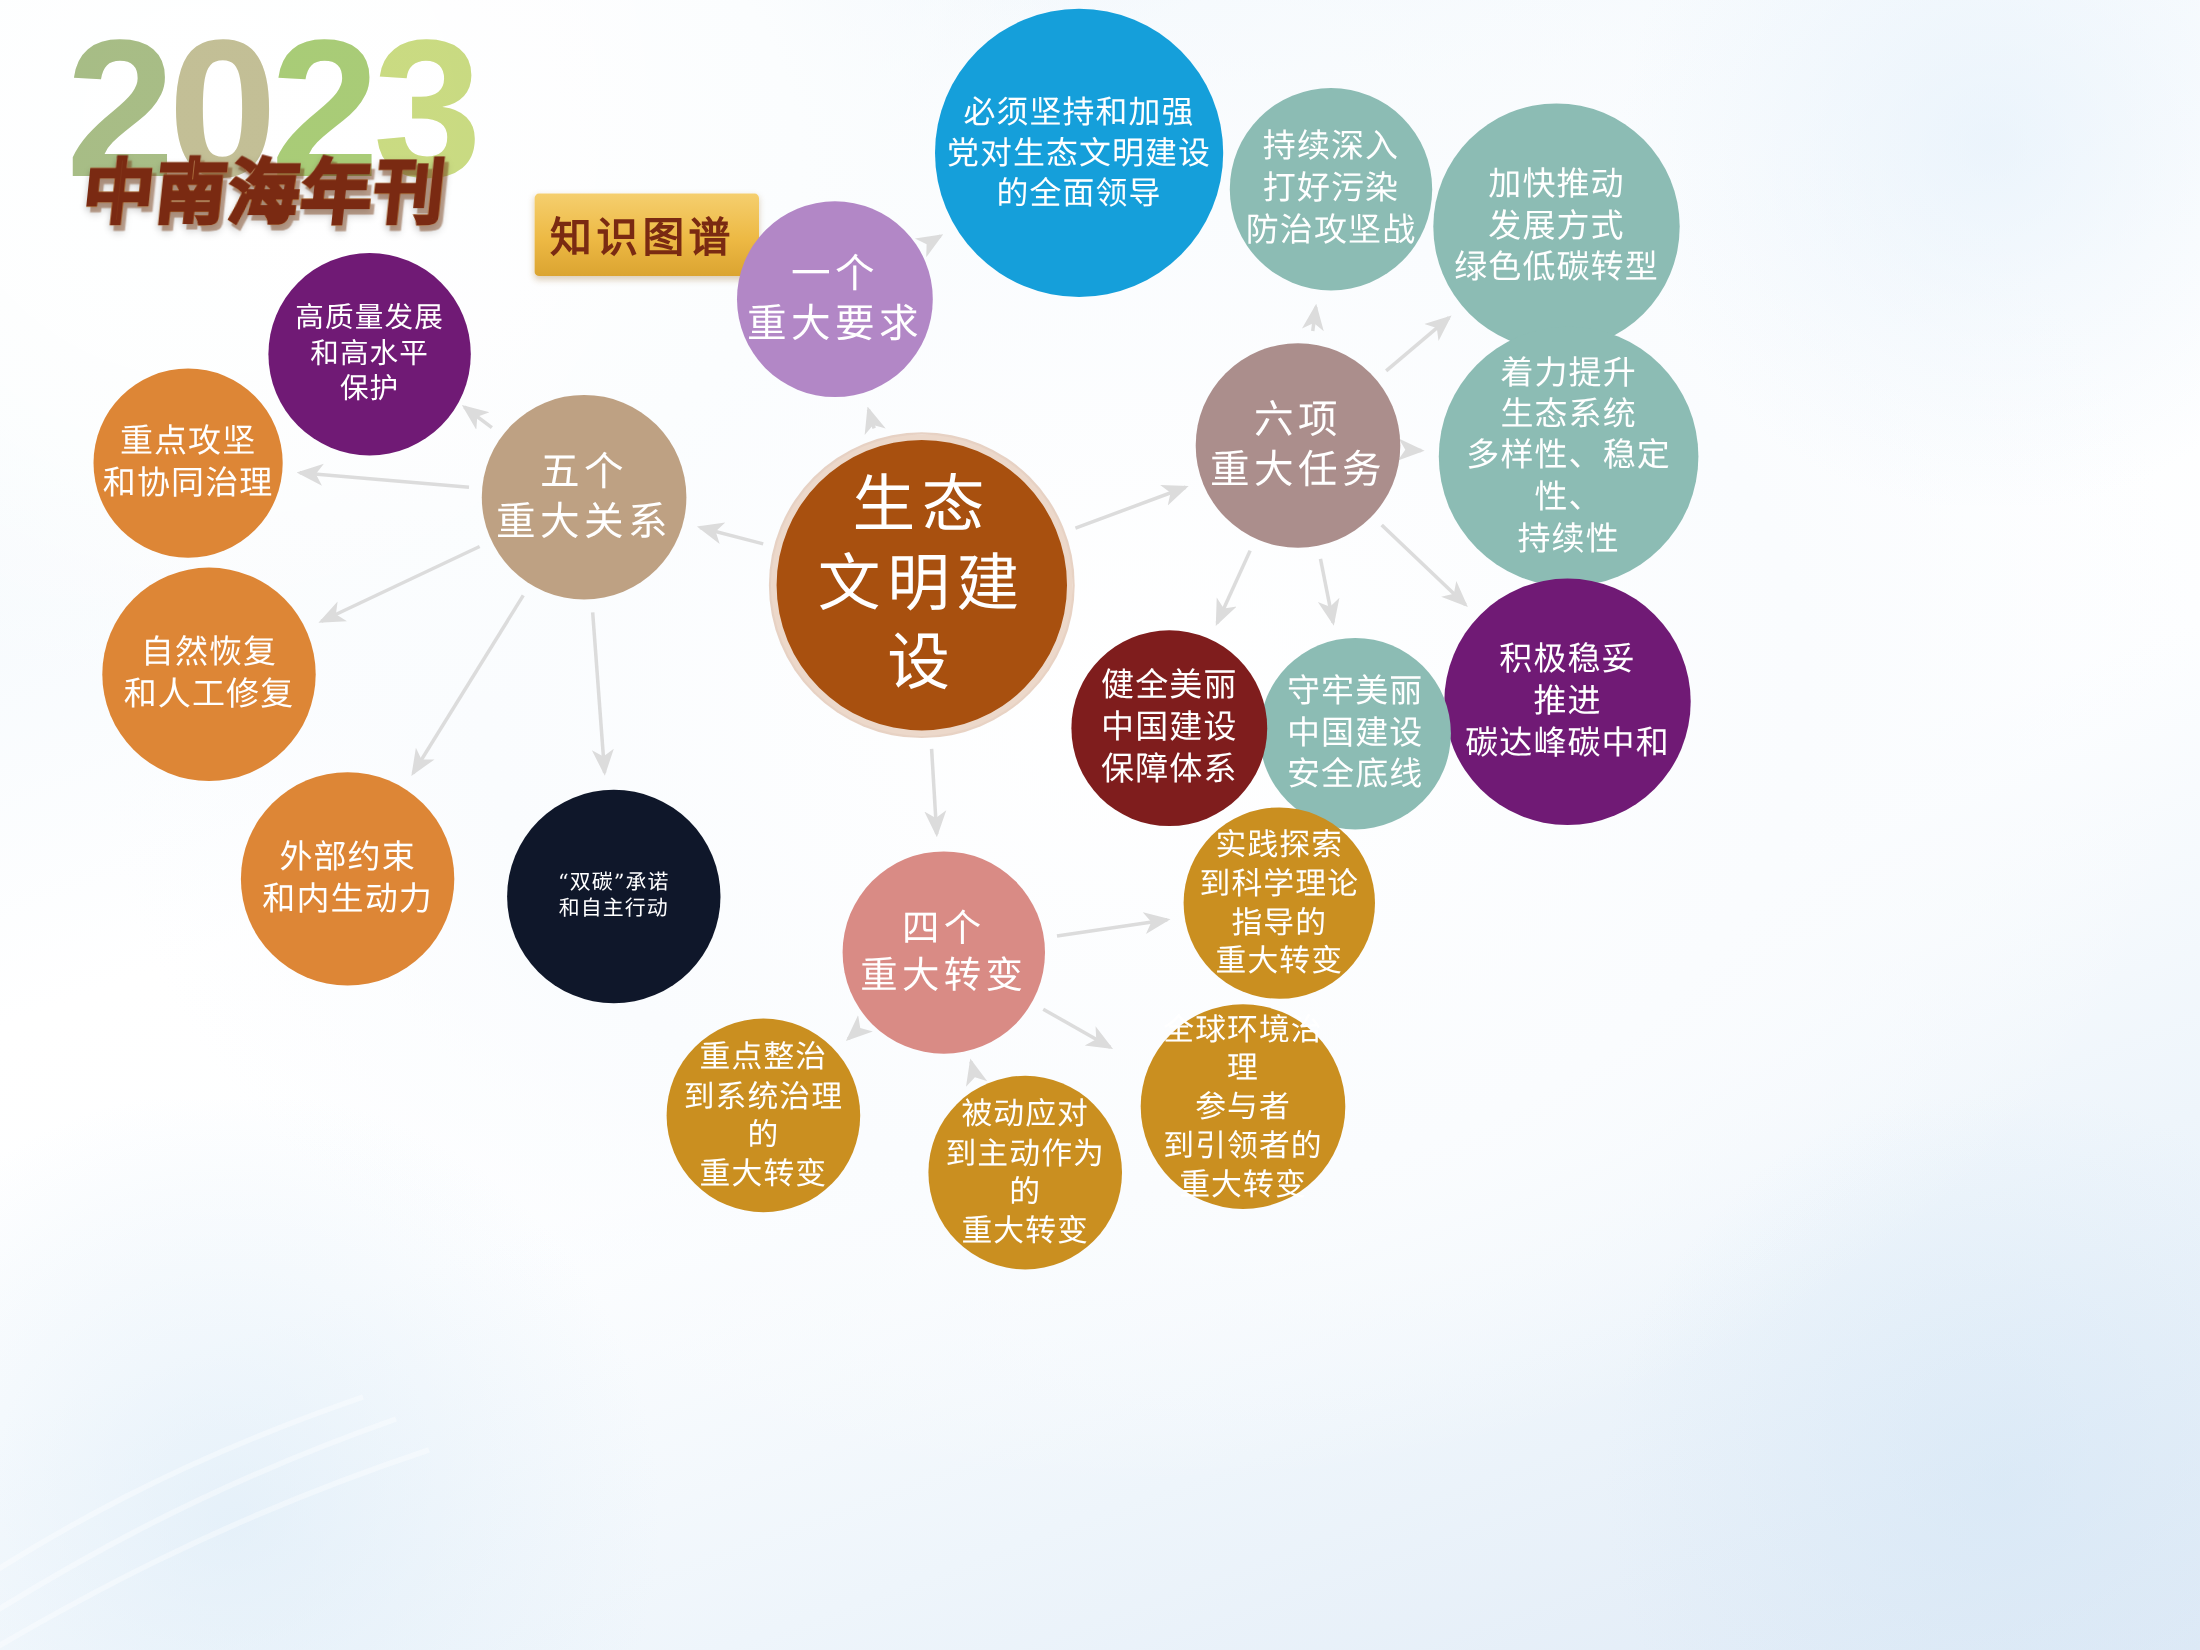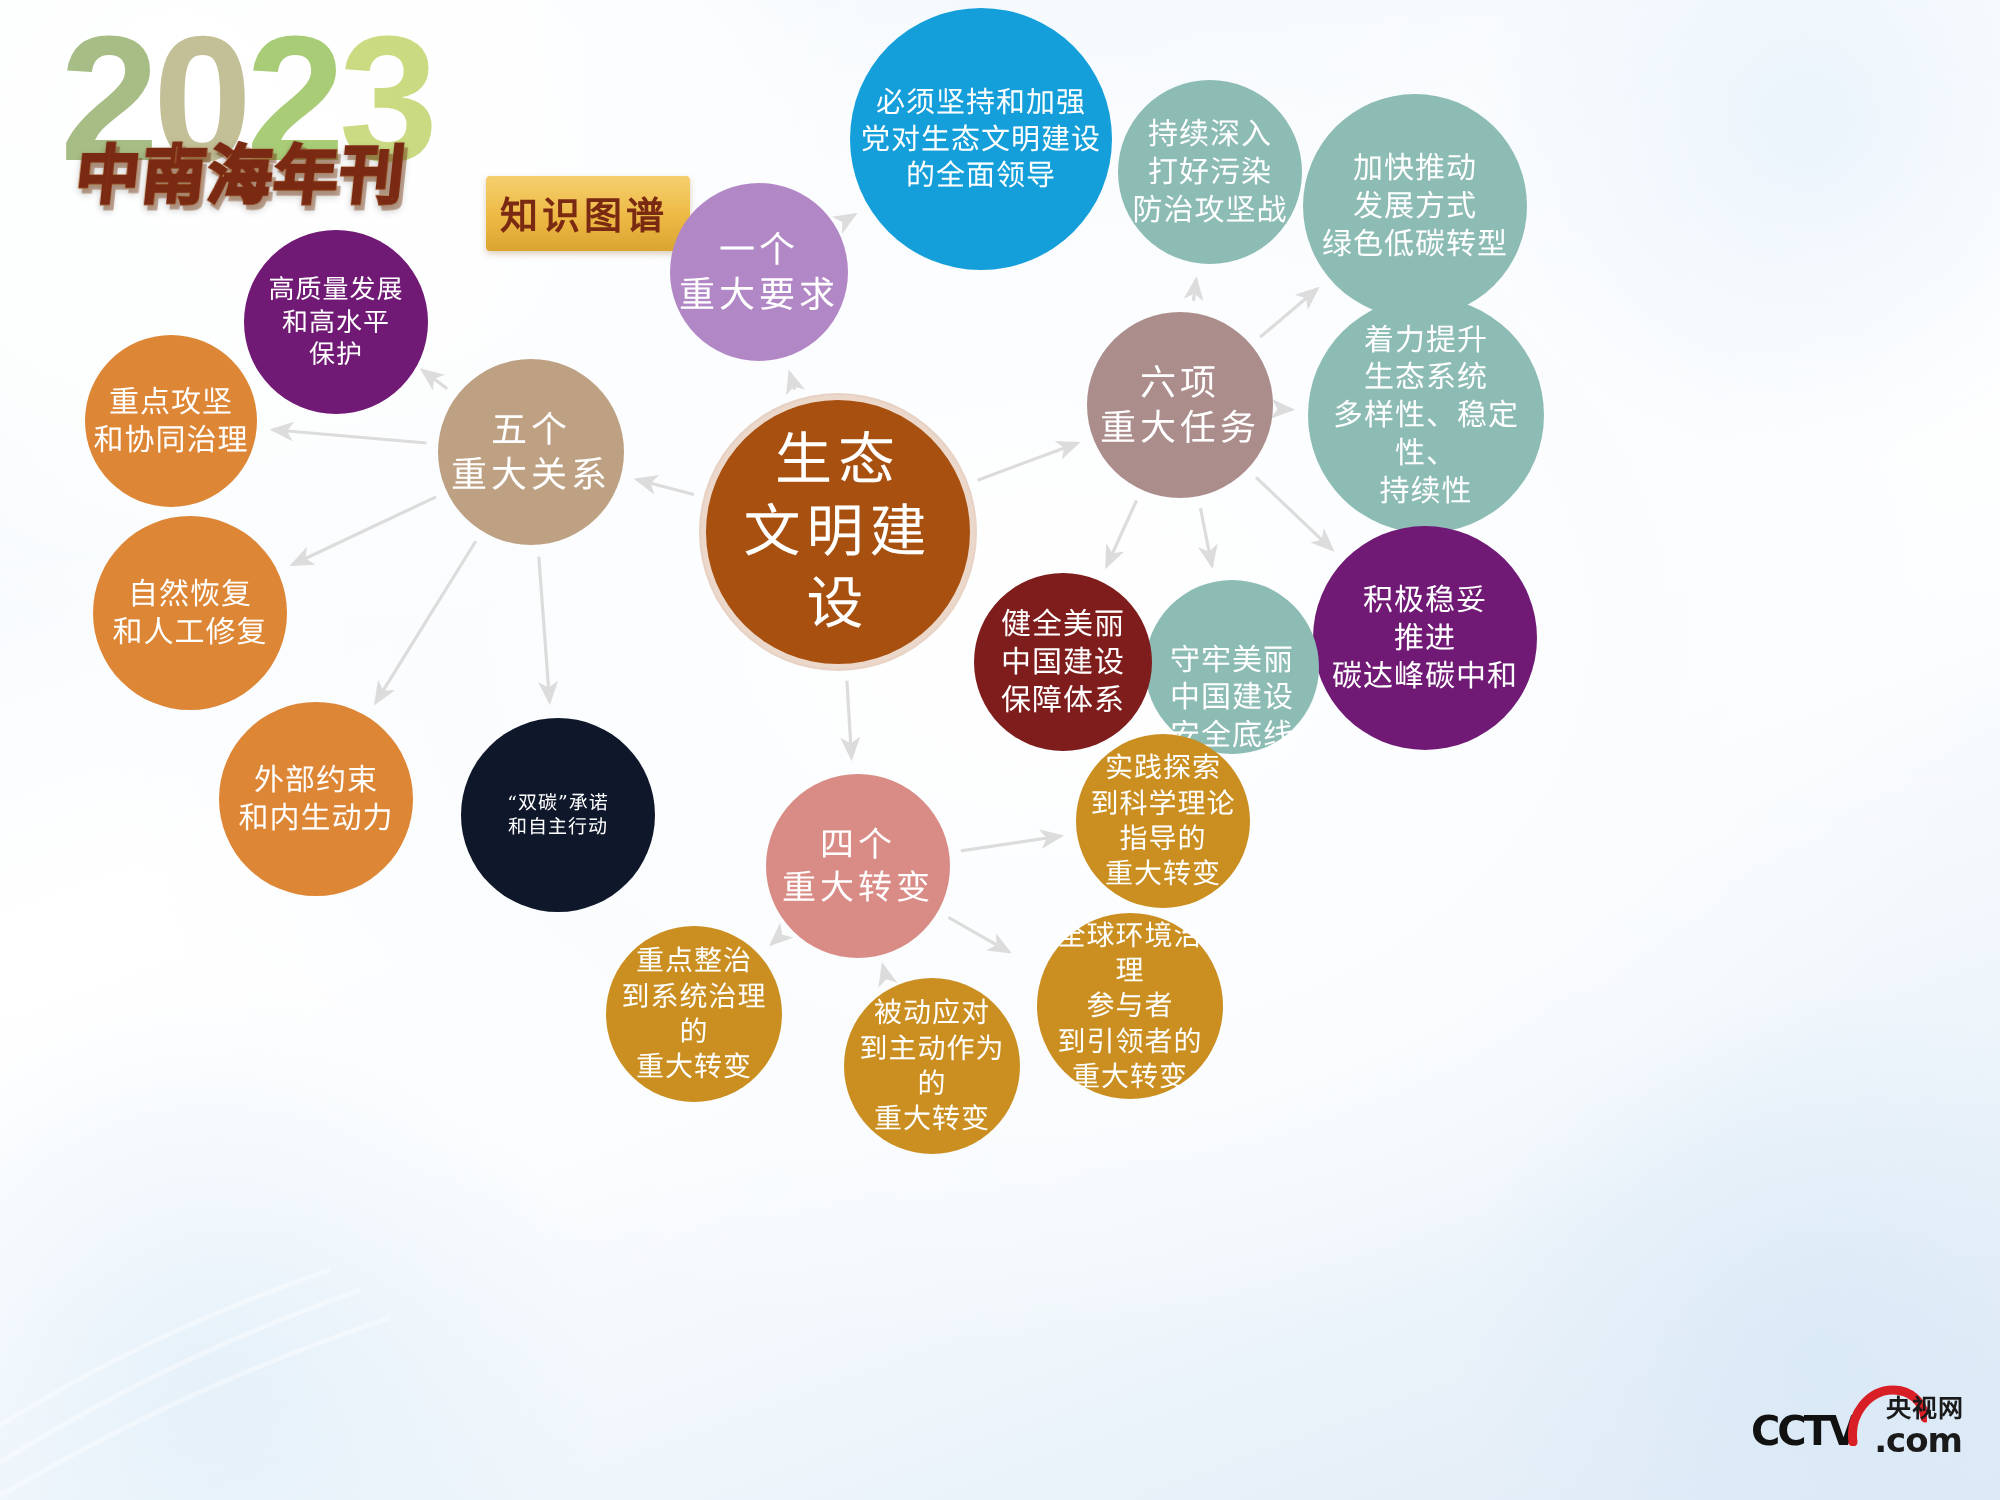--- a/index.html
+++ b/index.html
@@ -188,21 +188,21 @@
       <div class="node leaf" style="left: 1303px; top: 94px; width: 224px; height: 224px; background: rgb(140, 188, 180); font-size: 30px;"><span class="node-label">加快推动
 发展方式
 绿色低碳转型</span></div>
       <div class="node leaf" style="left: 1308px; top: 297px; width: 236px; height: 236px; background: rgb(140, 188, 180); font-size: 30px;"><span class="node-label">着力提升
 生态系统
 多样性、稳定性、
 持续性</span></div>
       <div class="node leaf" style="left: 1313px; top: 526px; width: 224px; height: 224px; background: #701a75; font-size: 30px;"><span class="node-label">积极稳妥
 推进
 碳达峰碳中和</span></div>
-      <div class="node leaf" style="left: 1145px; top: 580px; width: 174px; height: 174px; background: rgb(140, 188, 180); font-size: 30px; align-items: flex-end;"><span class="node-label">守牢美丽
+      <div class="node leaf" style="left: 1145px; top: 580px; width: 174px; height: 174px; background: rgb(140, 188, 180); font-size: 30px;"><span class="node-label">守牢美丽
 中国建设
 安全底线</span></div>
       <div class="node leaf" style="left: 974px; top: 573px; width: 178px; height: 178px; background: #7f1d1d; font-size: 30px;"><span class="node-label">健全美丽
 中国建设
 保障体系</span></div>
       <div class="node leaf" style="left: 1076px; top: 734px; width: 174px; height: 174px; background: rgb(202, 143, 32); font-size: 28px;"><span class="node-label">实践探索
 到科学理论
 指导的
 重大转变</span></div>
       <div class="node leaf" style="left: 1037px; top: 913px; width: 186px; height: 186px; background: rgb(202, 143, 32); font-size: 28px;"><span class="node-label">全球环境治理
@@ -210,22 +210,14 @@
 到引领者的
 重大转变</span></div>
       <div class="node leaf" style="left: 844px; top: 978px; width: 176px; height: 176px; background: rgb(202, 143, 32); font-size: 28px;"><span class="node-label">被动应对
 到主动作为的
 重大转变</span></div>
       <div class="node leaf" style="left: 606px; top: 926px; width: 176px; height: 176px; background: rgb(202, 143, 32); font-size: 28px;"><span class="node-label">重点整治
 到系统治理的
 重大转变</span></div>
     </div>
 
-  <div id="cctv">
-    <span class="cctv-word">CCTV</span>
-    <svg class="swoosh" width="80" height="62" viewBox="0 0 80 62">
-      <path d="M6 58 C 2 30 22 6 46 6 C 64 6 76 18 78 34" fill="none" stroke="#d81f26" stroke-width="9" stroke-linecap="round"></path>
-    </svg>
-    <span class="cn">央视网</span>
-    <span class="dotcom">.com</span>
-  </div>
 
 </div>
 
 </body></html>

